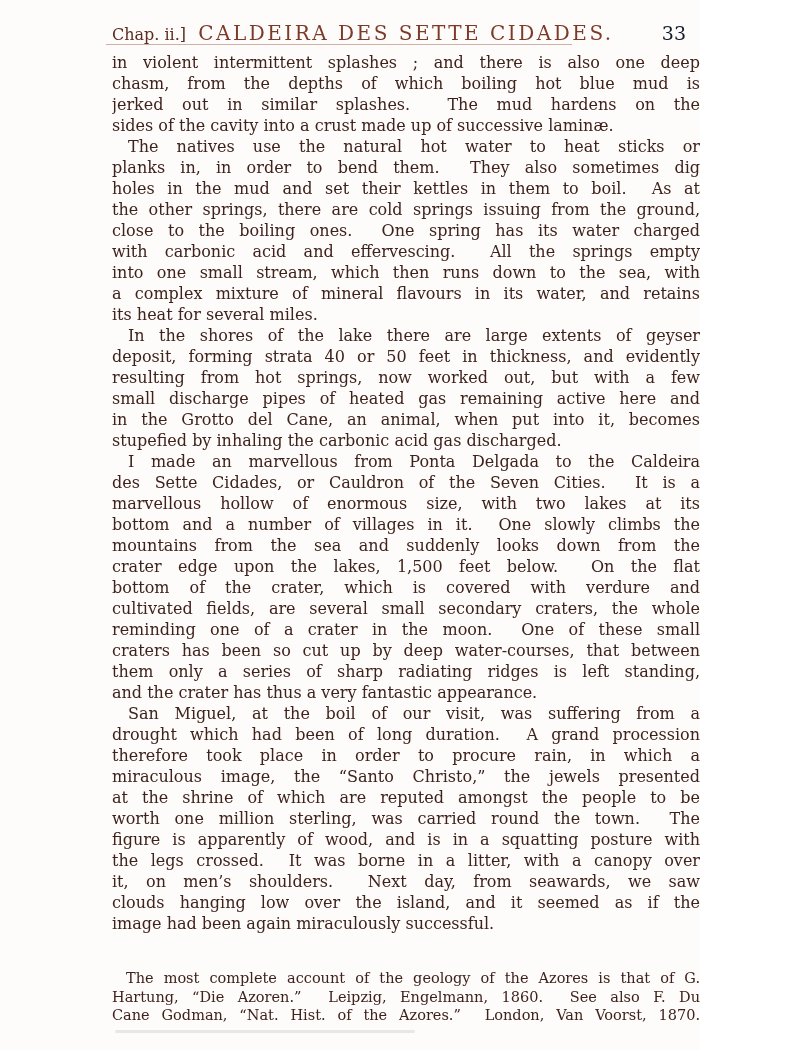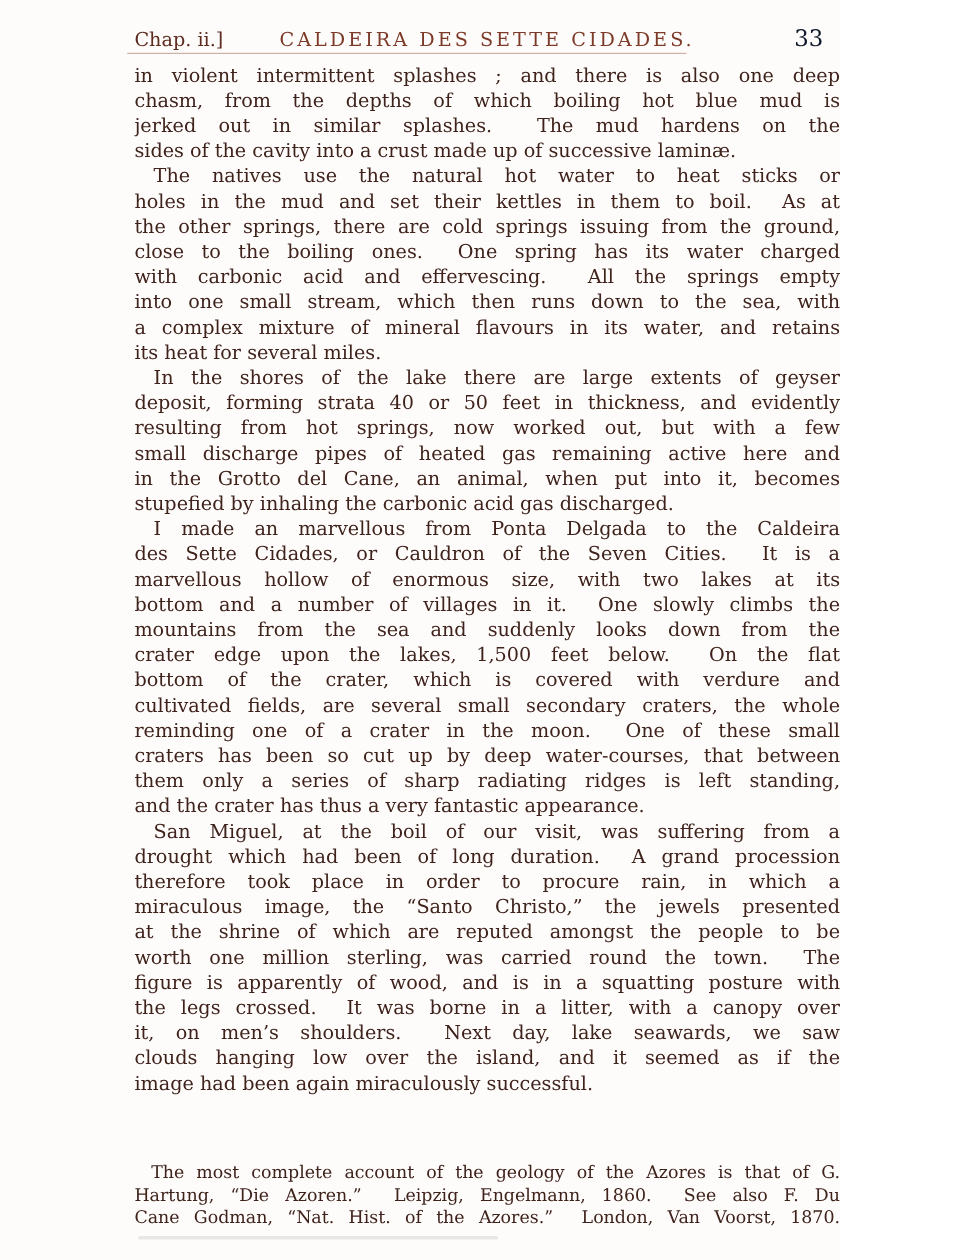--- a/index.html
+++ b/index.html
@@ -23,21 +23,21 @@
   }
   .chapter-label {
     font-size: 16px;
     color: #5d2b20;
     white-space: nowrap;
   }
   .running-title {
     flex: 1;
     text-align: center;
     padding-right: 36px;
-    font-size: 16px;
+    font-size: 20px;
     letter-spacing: 2.5px;
     color: #7d3a28;
     white-space: nowrap;
   }
   .page-number {
     font-size: 19px;
     color: #0f172a;
     padding-right: 14px;
   }
   .head-rule {
@@ -98,20 +98,21 @@
 
   <main class="page-body">
       <div class="para">
         <div class="line">in violent intermittent splashes ; and there is also one deep</div>
         <div class="line">chasm, from the depths of which boiling hot blue mud is</div>
         <div class="line">jerked out in similar splashes.  The mud hardens on the</div>
         <div class="line last">sides of the cavity into a crust made up of successive laminæ.</div>
       </div>
       <div class="para">
         <div class="line indent">The natives use the natural hot water to heat sticks or</div>
+        <div class="line">planks in, in order to bend them.  They also sometimes dig</div>
         <div class="line">holes in the mud and set their kettles in them to boil.  As at</div>
         <div class="line">the other springs, there are cold springs issuing from the ground,</div>
         <div class="line">close to the boiling ones.  One spring has its water charged</div>
         <div class="line">with carbonic acid and effervescing.  All the springs empty</div>
         <div class="line">into one small stream, which then runs down to the sea, with</div>
         <div class="line">a complex mixture of mineral flavours in its water, and retains</div>
         <div class="line last">its heat for several miles.</div>
       </div>
       <div class="para">
         <div class="line indent">In the shores of the lake there are large extents of geyser</div>
@@ -137,21 +138,21 @@
       </div>
       <div class="para">
         <div class="line indent">San Miguel, at the boil of our visit, was suffering from a</div>
         <div class="line">drought which had been of long duration.  A grand procession</div>
         <div class="line">therefore took place in order to procure rain, in which a</div>
         <div class="line">miraculous image, the “Santo Christo,” the jewels presented</div>
         <div class="line">at the shrine of which are reputed amongst the people to be</div>
         <div class="line">worth one million sterling, was carried round the town.  The</div>
         <div class="line">figure is apparently of wood, and is in a squatting posture with</div>
         <div class="line">the legs crossed.  It was borne in a litter, with a canopy over</div>
-        <div class="line">it, on men’s shoulders.  Next day, lake seawards, we saw</div>
+        <div class="line">it, on men’s shoulders.  Next day, from seawards, we saw</div>
         <div class="line">clouds hanging low over the island, and it seemed as if the</div>
         <div class="line last">image had been again miraculously successful.</div>
       </div>
     </main>
 
   <footer class="footnote">
       <div class="line indent">The most complete account of the geology of the Azores is that of G.</div>
       <div class="line">Hartung, “Die Azoren.”  Leipzig, Engelmann, 1860.  See also F. Du</div>
       <div class="line">Cane Godman, “Nat. Hist. of the Azores.”  London, Van Voorst, 1870.</div>
     </footer>

